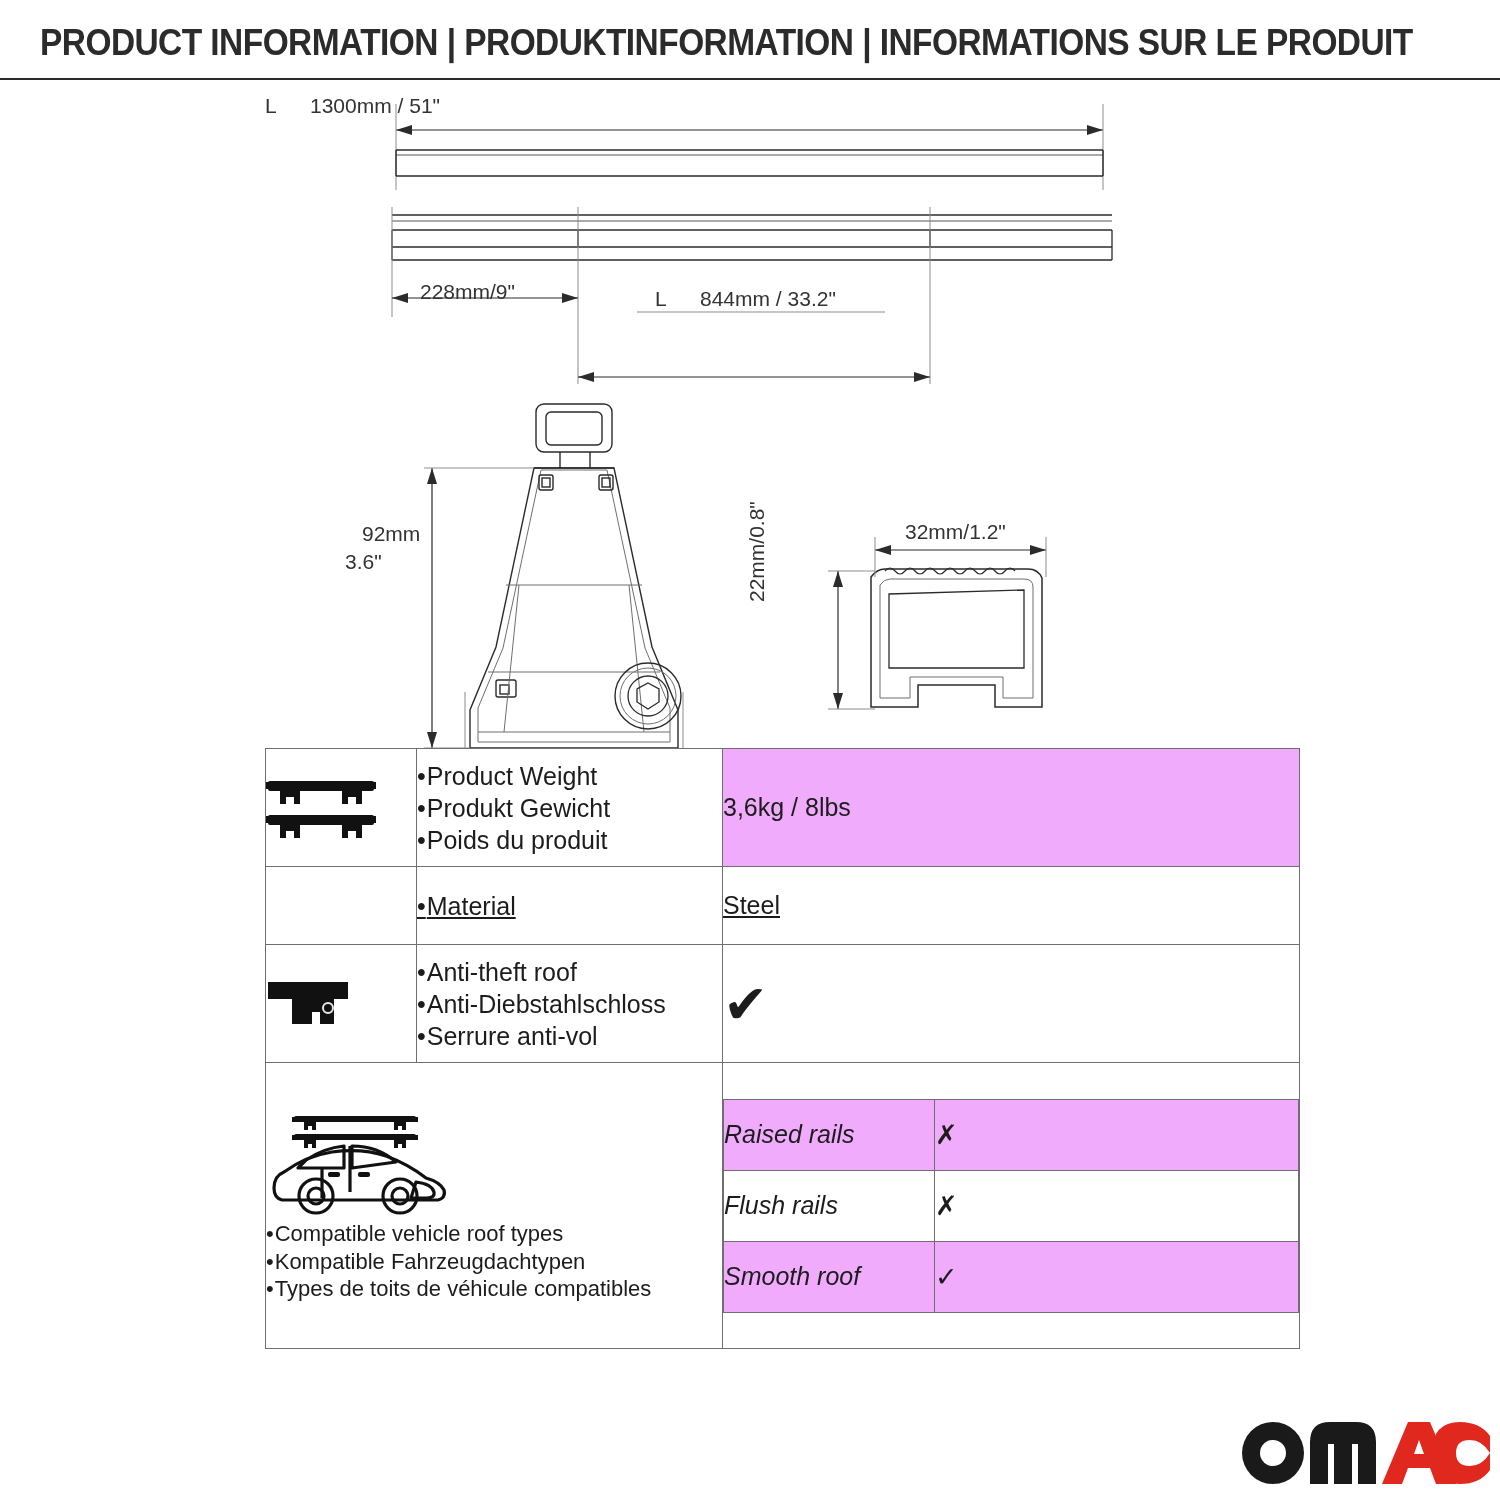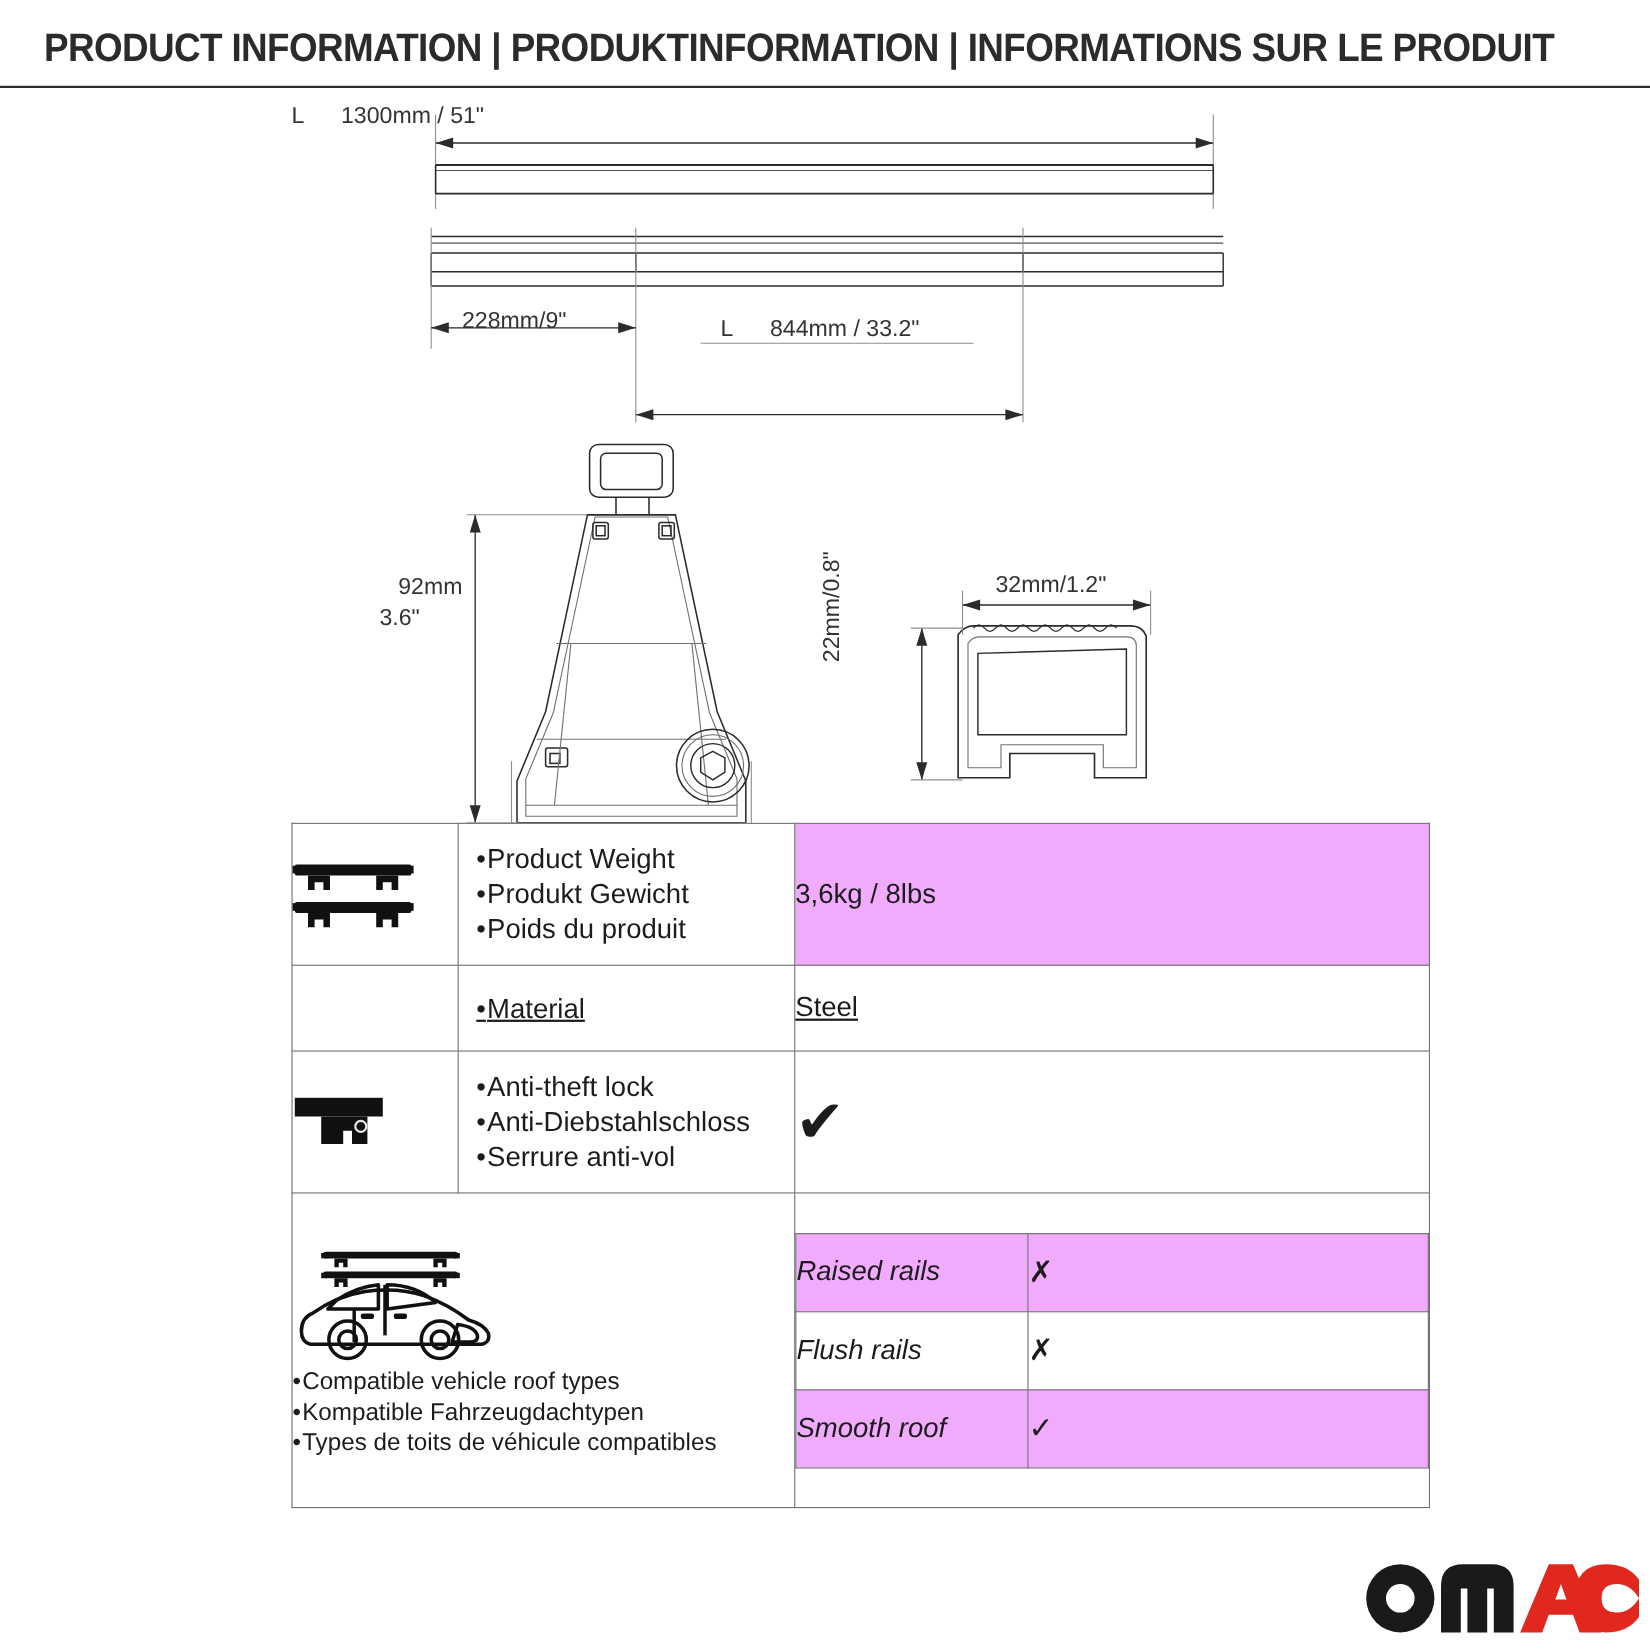--- a/index.html
+++ b/index.html
@@ -29,21 +29,21 @@
     table-layout:fixed;background:#fff;
   }
   #spec-table td{
     border:1px solid #6f6f6f;vertical-align:middle;
     padding:0;font-size:25px;color:#1c1c1c;
   }
   td.icon-cell{width:150px;text-align:center;padding:10px 4px;}
   td.label-cell{width:305px;padding:10px 8px 10px 10px;line-height:1.28;}
   td.value-cell{padding:10px 0 10px 22px;font-size:26px;}
   .shaded{background:#f0abfc;}
-  .lines{margin:16px;}
+  .lines{margin:0;}
   .lines div{white-space:nowrap;}
   .bullet::before{content:"\2022";margin-right:1px;}
 
   
   table.sub{border-collapse:collapse;width:100%;table-layout:fixed;border:none;}
   table.sub td{border:1px solid #6f6f6f;font-size:24px;height:70px;padding:0 0 0 22px;}
   table.sub td.k{width:210px;font-style:italic;}
   table.sub td.v{padding-left:20px;font-size:26px;}
   td.nested{padding:0;border:none;}
   .mark-yes{font-size:27px;}
@@ -230,21 +230,21 @@
     <tr style="height:118px;">
       <td class="icon-cell">
         <svg width="86" height="56" viewBox="0 0 86 56">
           <rect x="2" y="6" width="80" height="17" fill="#111"></rect>
           <path d="M26,23 h42 v25 h-14 v-12 h-8 v12 h-20 Z" fill="#111"></path>
           <circle cx="62" cy="32" r="5" fill="none" stroke="#e8e8e8" stroke-width="2"></circle>
         </svg>
       </td>
       <td class="label-cell">
         <div class="lines">
-          <div class="bullet">Anti-theft lock</div>
+          <div class="bullet">Anti-theft roof</div>
           <div class="bullet">Anti-Diebstahlschloss</div>
           <div class="bullet">Serrure anti-vol</div>
         </div>
       </td>
       <td class="value-cell">
         <span class="big-check">✔</span>
       </td>
     </tr>
 
     <tr style="height:286px;">

